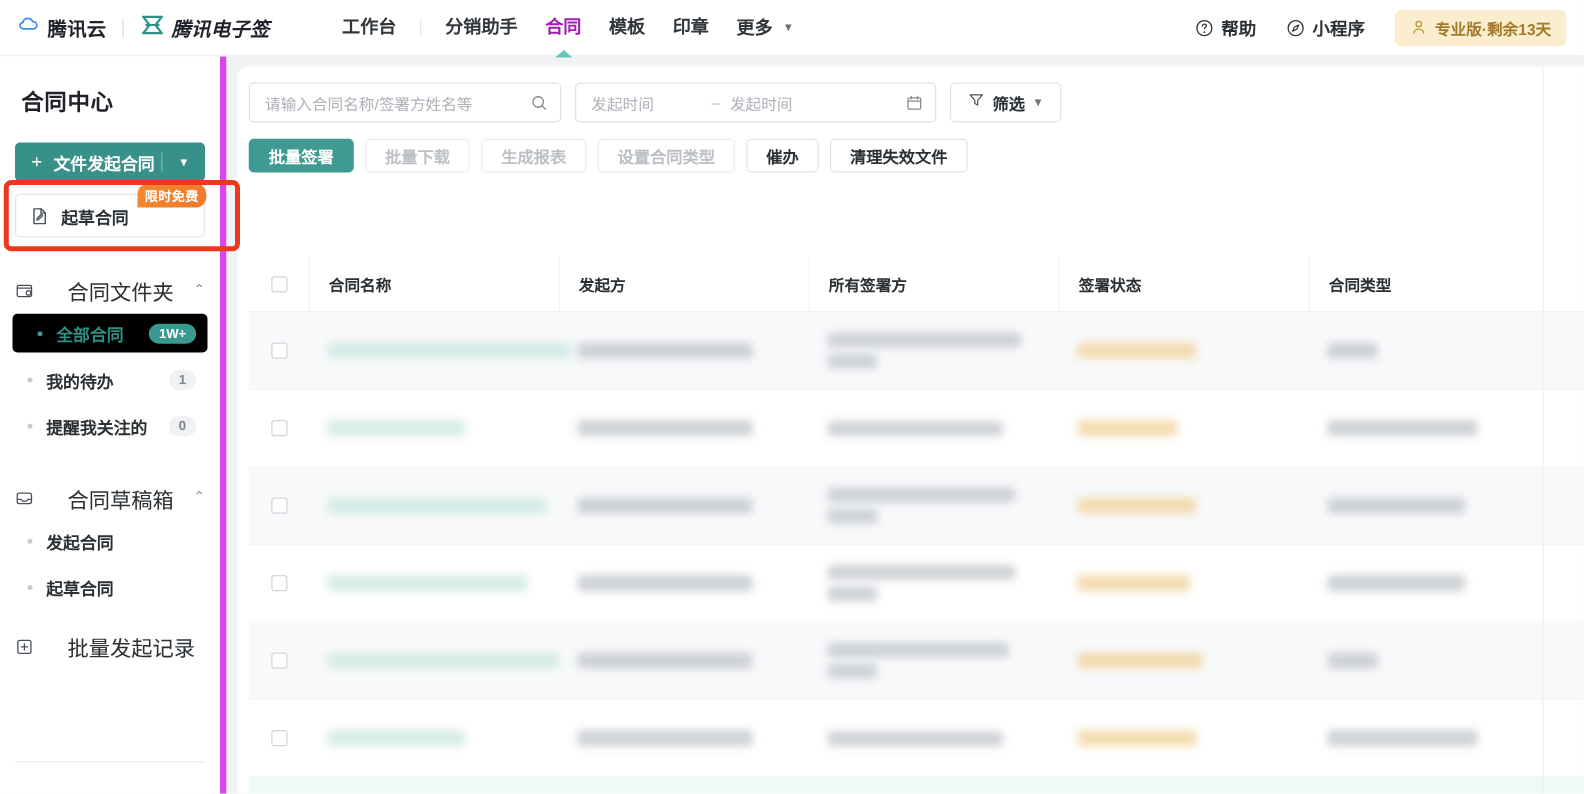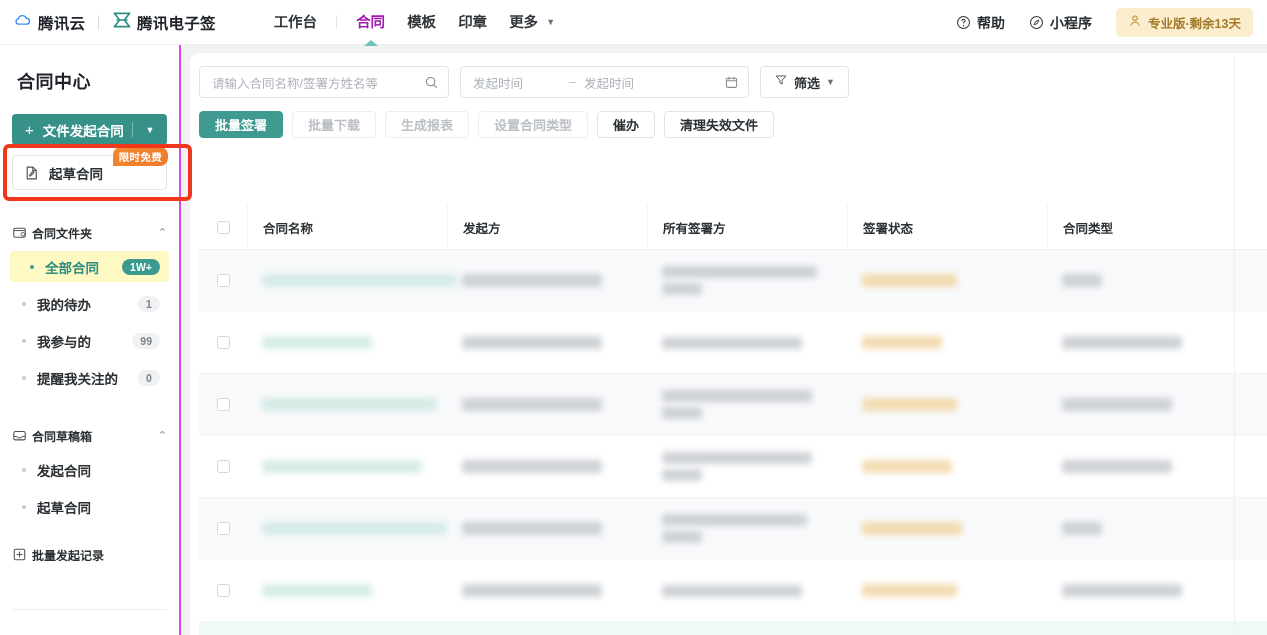--- a/index.html
+++ b/index.html
@@ -16,21 +16,21 @@
   
   .topbar {
     position: absolute; left:0; top:0; width:1267px; height:45px;
     background:#ffffff; display:flex; align-items:center;
     border-bottom:1px solid #eceef1;
     z-index: 30;
   }
   .brand-group { display:flex; align-items:center; padding-left:14px; gap:0px; }
   .brand { display:flex; align-items:center; gap:5px;justify-content:center; }
   .brand-txt { font-size:15.5px; font-weight:700; color:#1f2329; letter-spacing:.2px; }
-  .brand-txt.italic { }
+  .brand-txt.italic { font-style: italic; }
   .brand-sep { width:1px; height:15px; background:#d8dce2; margin:0 13px; }
 
   .topnav { display:flex; align-items:center; margin-left:47px; gap:0; height:45px; }
   .topnav .item {
     font-size:14.5px; color:#31363b; font-weight:600; padding:0 11px;
     height:45px; line-height:45px; position:relative; cursor:pointer; white-space:nowrap;
   }
   .topnav .item.active { color:#a21caf; }
   .topnav .item.active .caret-ind {
     position:absolute; left:50%; bottom:-1px; transform:translateX(-50%);
@@ -38,29 +38,29 @@
     border-bottom:6px solid #6cc3b8;
   }
   .topnav .vsep { width:1px; height:14px; background:#e3e6ea; margin:0 8px; }
   .topnav .item .dd { font-size:9px; color:#6b7177; margin-left:4px; vertical-align:2px; }
 
   .topright { margin-left:auto; display:flex; align-items:center; padding-right:14px; gap:0; }
   .tr-item { display:flex; align-items:center; gap:6px; font-size:14px; font-weight:700;
              color:#2b3034; margin-right:24px; cursor:pointer; white-space:nowrap; }
   .tr-item svg { display:block; }
   .pro-badge {
-    display:flex; align-items:center; gap:6px;
+    display:flex; align-items:flex-end; gap:6px;
     background:#faeecf; color:#a37a29; font-size:12.5px; font-weight:700;
     padding:5px 12px; border-radius:5px; cursor:pointer; white-space:nowrap;
   }
 
   
   .sidebar {
     position:absolute; left:0; top:45px; width:181px; height:590px;
-    background:#ffffff; border-right:2px solid #d946ef; z-index:20;
+    background:#ffffff; border-right:5px solid #d946ef; z-index:20;
   }
   .side-title { font-size:18px; font-weight:700; color:#1f2329; padding:22px 0 0 17px; letter-spacing:.5px; }
 
   .primary-btn {
     margin:21px 12px 0 12px; height:31px; background:#379189; border-radius:4px;
     display:flex; align-items:center; color:#fff; font-size:13.5px; font-weight:700; cursor:pointer;
     box-shadow:0 1px 2px rgba(0,0,0,.04);
   }
   .primary-btn .plus { margin-left:13px; font-size:15px; font-weight:500; line-height:1; }
   .primary-btn .lbl { margin-left:9px; }
@@ -81,34 +81,34 @@
   .free-tag {
     position:absolute; right:-2px; top:-9px; background:linear-gradient(135deg,#f2892f,#ef7a2a);
     color:#fff; font-size:10.5px; font-weight:700; padding:2px 6px;
     border-radius:8px 8px 8px 0; white-space:nowrap; letter-spacing:.3px;
   }
 
   .grp-head {
     display:flex; align-items:center; margin:29px 12px 0 12px; height:26px; cursor:pointer;
   }
   .grp-head .gi { width:20px; display:flex; align-items:center; justify-content:flex-start; }
-  .grp-head .gt { font-size:12px; font-weight:700; color:#2b3034; margin-left:0; }
+  .grp-head .gt { font-size:17px; font-weight:400; color:#2b3034; margin-left:22px; }
   .grp-head .chev { margin-left:auto; color:#8a9099; font-size:11px; line-height:1; }
 
   .nav-item {
     display:flex; align-items:center; height:31px; margin:6px 10px 0 10px;
     border-radius:4px; padding-left:12px; cursor:pointer; position:relative;
   }
   .nav-item .dot { width:4px; height:4px; border-radius:50%; background:#c7ccd2; flex:0 0 auto; }
   .nav-item .nt { margin-left:11px; font-size:13.5px; color:#2b3034; font-weight:700; }
   .nav-item .badge {
     margin-left:auto; margin-right:9px; background:#f0f1f3; color:#7c838b;
     font-size:10.5px; font-weight:700; border-radius:9px; padding:2px 8px; min-width:22px; text-align:left;
   }
-  .nav-item.active { background:#fef9c3;padding-left:20px; }
+  .nav-item.active { background:#000000;padding-left:20px; }
   .nav-item.active .dot { background:#3b9a90; }
   .nav-item.active .nt { color:#2f8d83; }
   .nav-item.active .badge { background:#3b9a90; color:#fff; }
 
   .side-divider { position:absolute; left:12px; right:12px; top:564px; height:1px; background:#eceef0; }
 
   
   .main {
     position:absolute; left:181px; top:45px; width:1086px; height:590px;
     background:#f1f2f4; padding:8px 0 0 9px;
@@ -196,20 +196,23 @@
         </span>
         <span class="brand-txt italic">腾讯电子签</span>
       </div>
     </div>
 
     <nav class="topnav">
       <div class="item">
         <span>工作台</span>
       </div>
       <div class="vsep"></div>
+      <div class="item">
+        <span>分销助手</span>
+      </div>
       <div class="item active">
         <span>合同</span>
         <span class="caret-ind"></span>
       </div>
       <div class="item">
         <span>模板</span>
       </div>
       <div class="item">
         <span>印章</span>
       </div>
@@ -288,25 +291,20 @@
 
     <div class="nav-item active">
       <span class="dot"></span>
       <span class="nt">全部合同</span>
       <span class="badge">1W+</span>
     </div>
     <div class="nav-item">
       <span class="dot"></span>
       <span class="nt">我的待办</span>
       <span class="badge">1</span>
-    </div>
-    <div class="nav-item">
-      <span class="dot"></span>
-      <span class="nt">我参与的</span>
-      <span class="badge">99</span>
     </div>
     <div class="nav-item">
       <span class="dot"></span>
       <span class="nt">提醒我关注的</span>
       <span class="badge">0</span>
     </div>
 
     <div class="grp-head">
       <span class="gi">
         <svg width="15" height="15" viewBox="0 0 20 20" fill="none">

